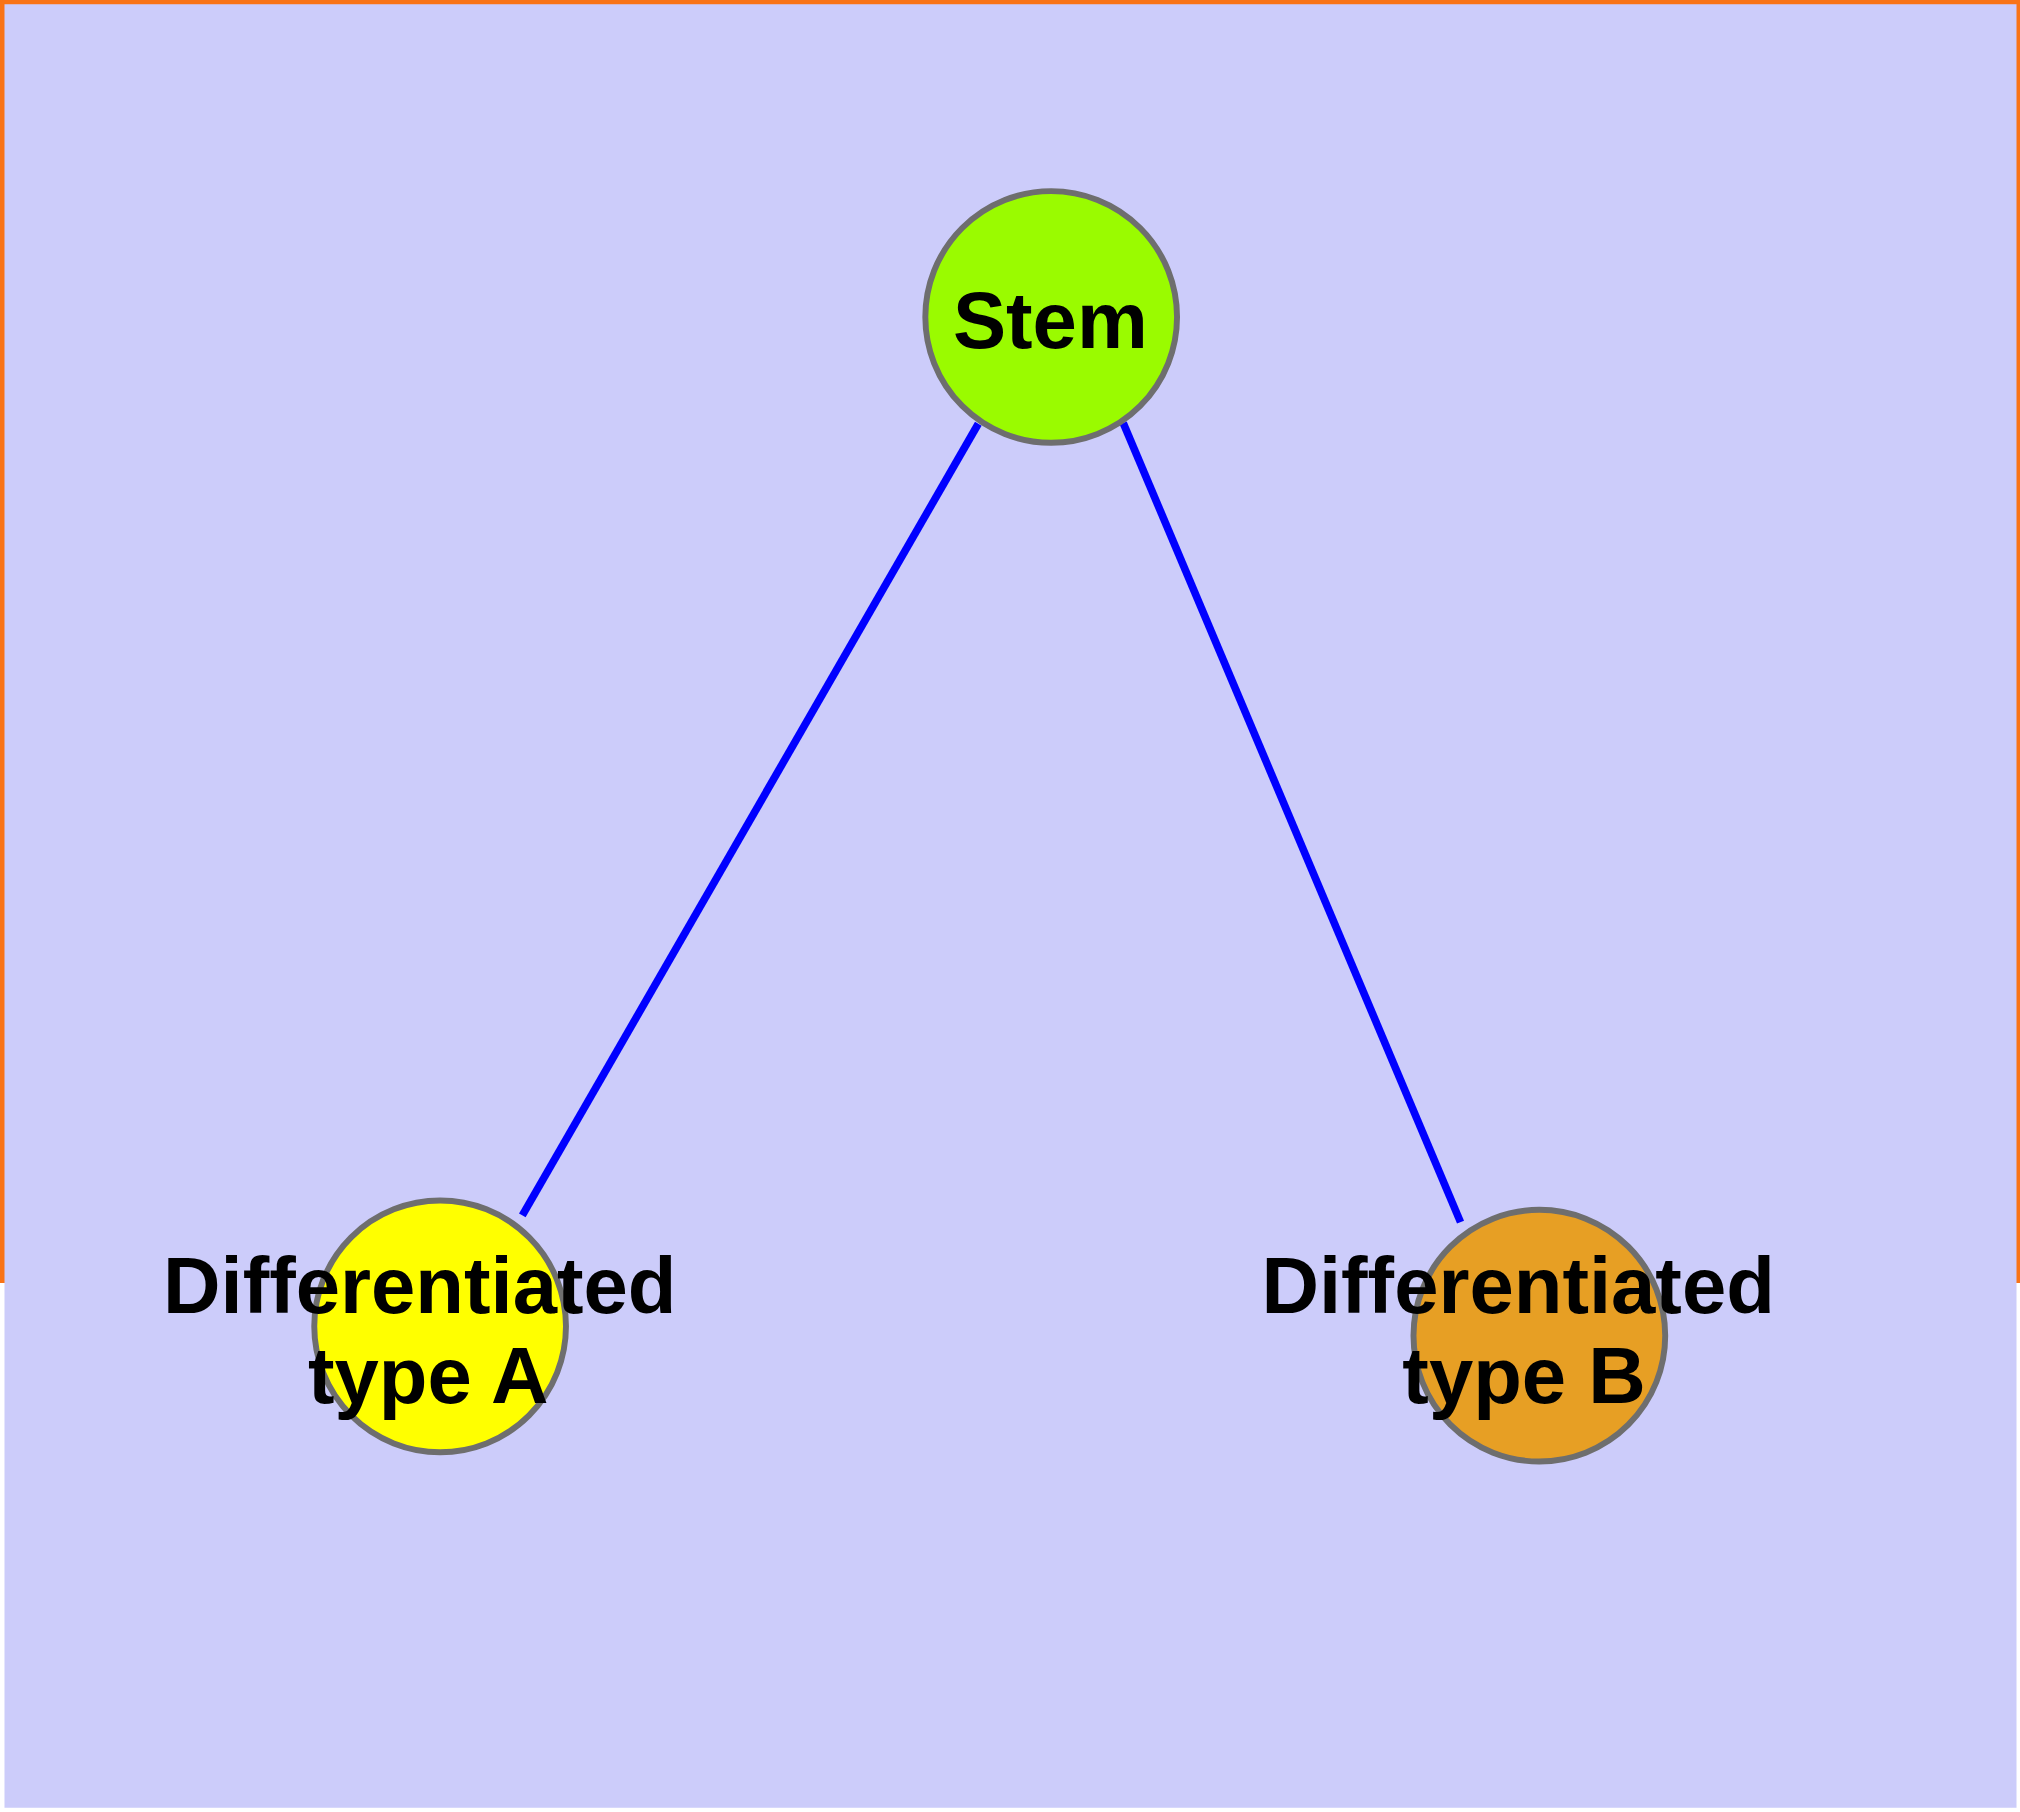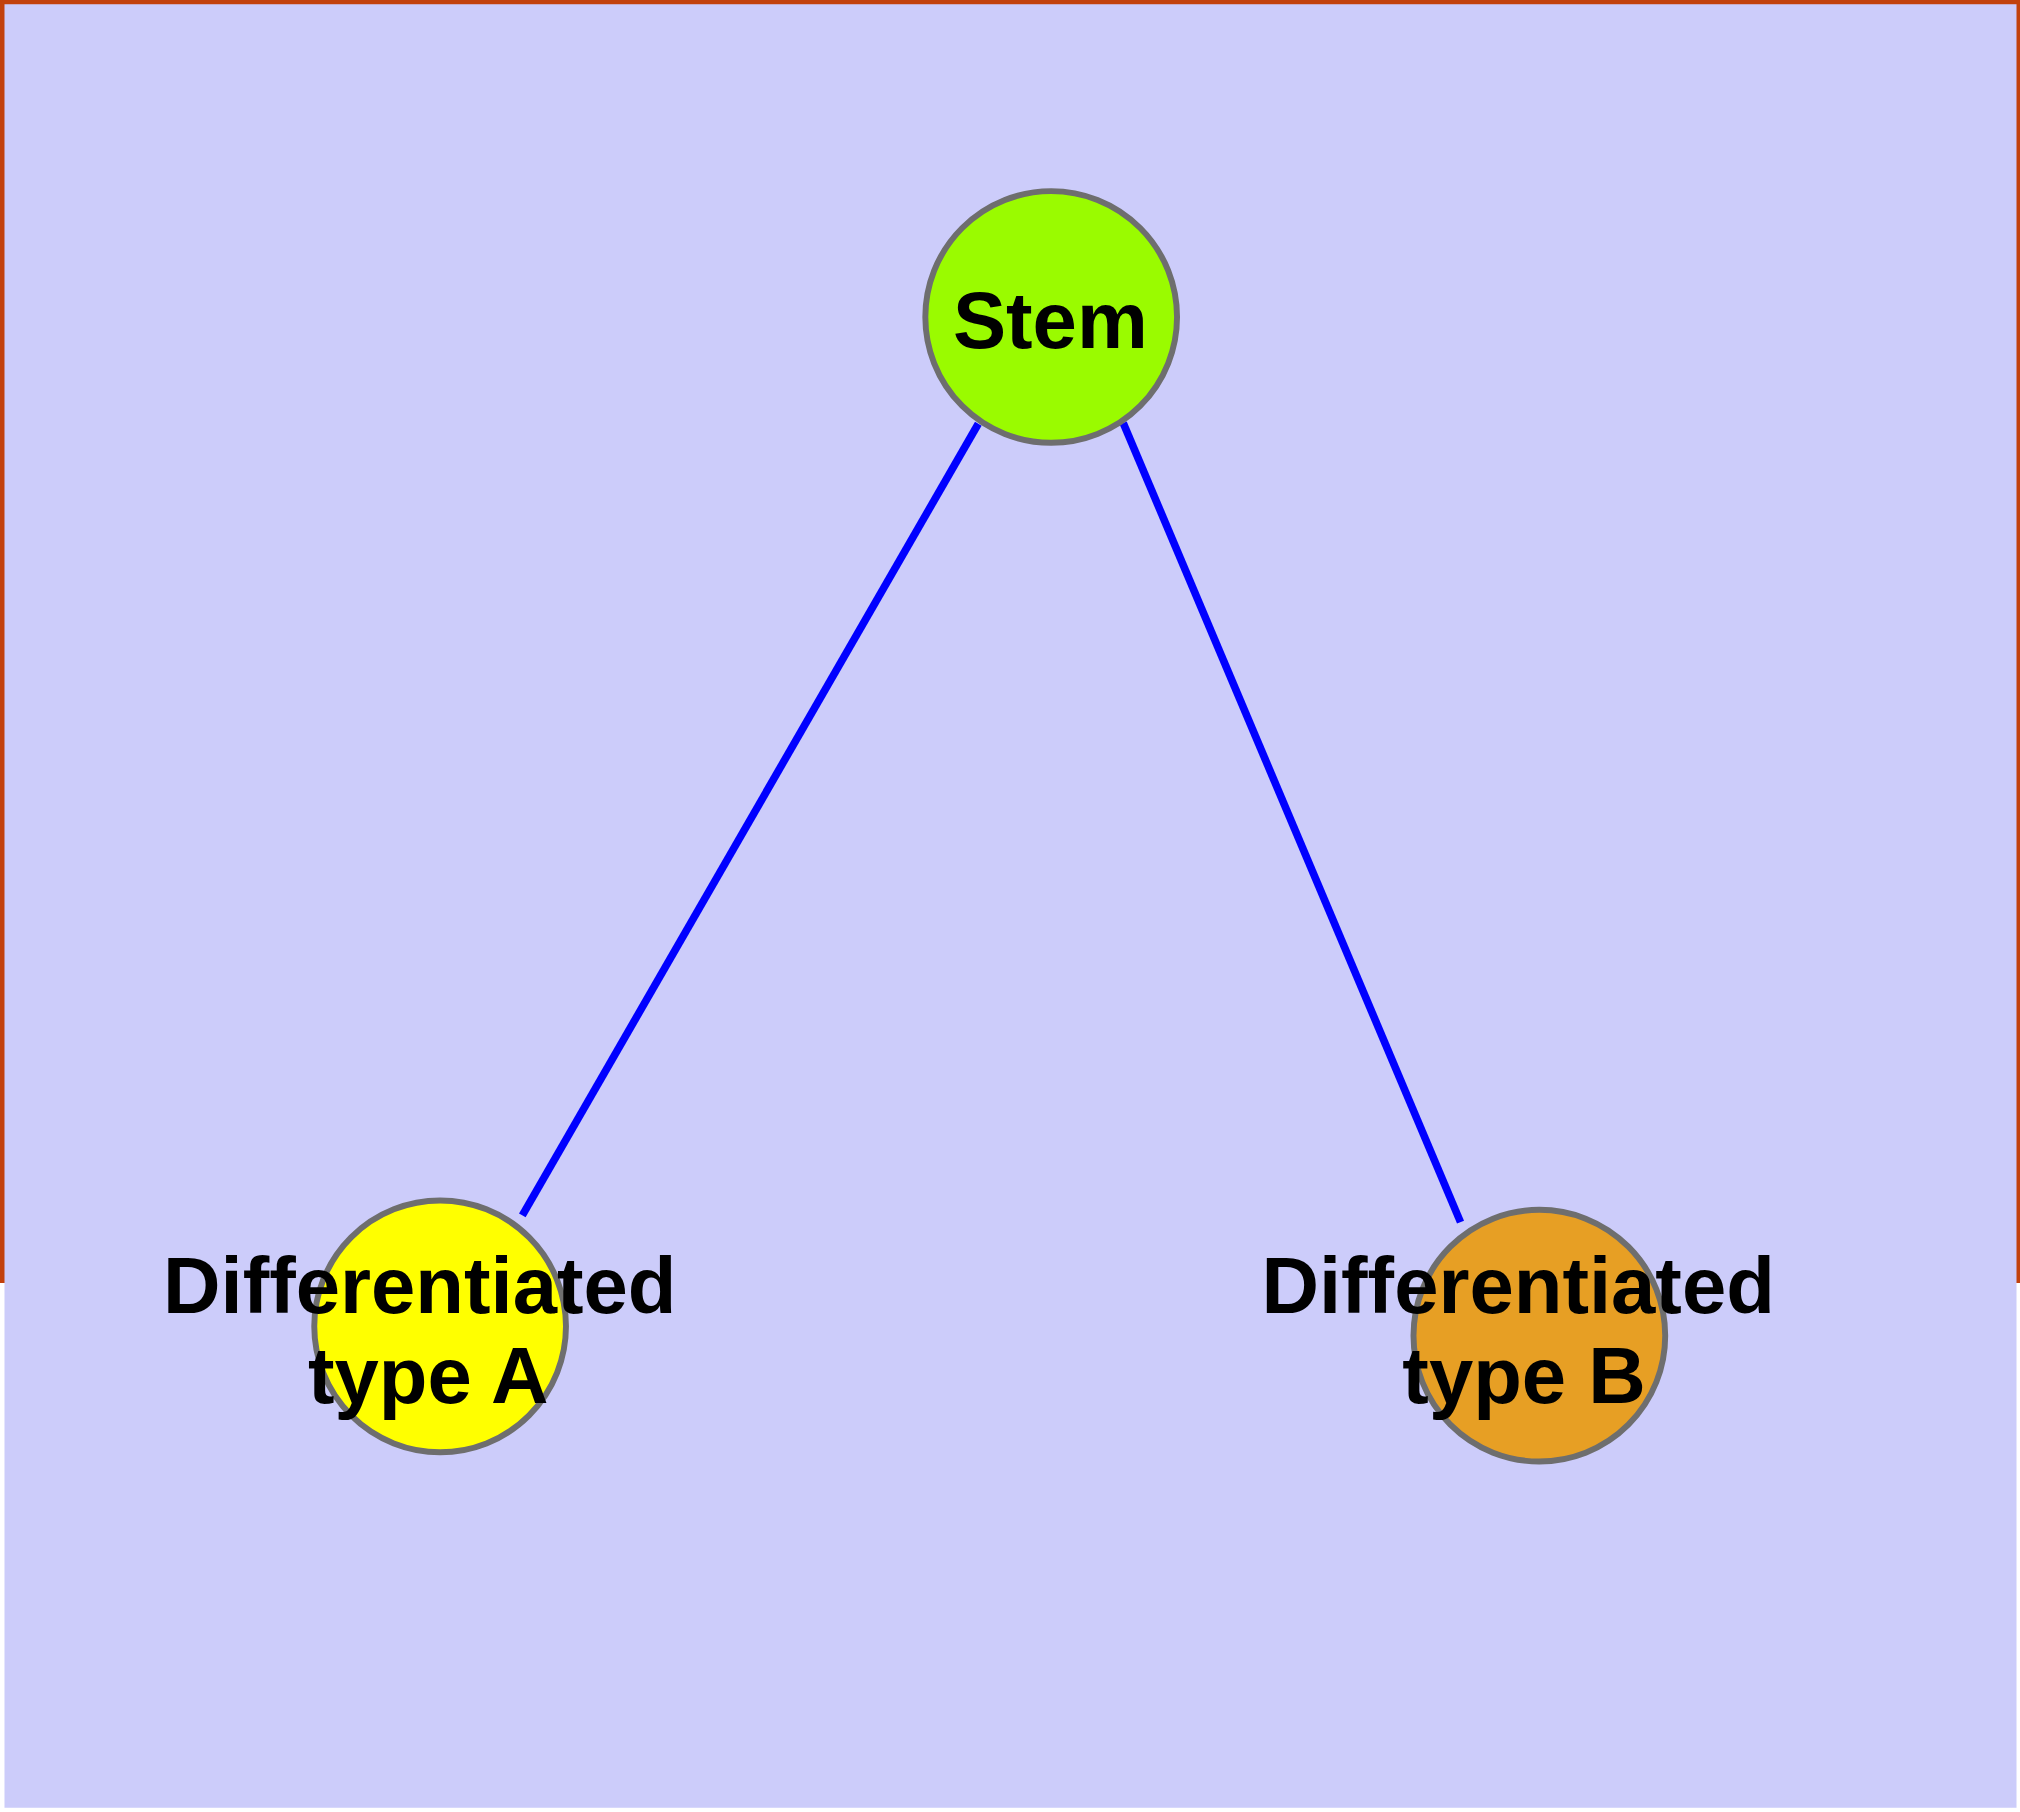--- a/index.html
+++ b/index.html
@@ -10,21 +10,21 @@
   body {
     width: 2021px;
     height: 1812px;
     overflow: hidden;
     font-family: "Liberation Sans", sans-serif;
   }
   #canvas {
     position: relative;
     width: 2021px;
     height: 1283px;
-    background: #c2410c;
+    background: #f97316;
   }
   #graph-svg {
     position: absolute;
     top: 0;
     left: 0;
     width: 2021px;
     height: 1812px;
     display: block;
   }
   .node-label {

